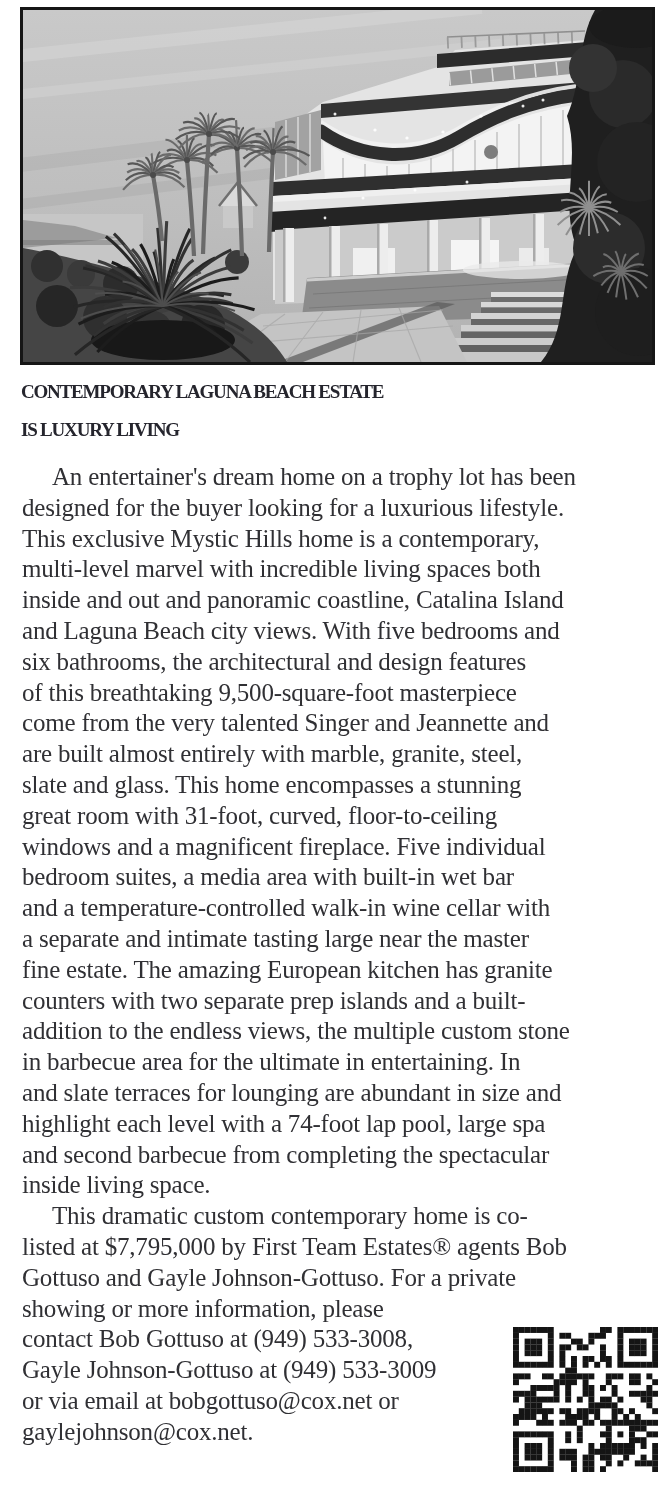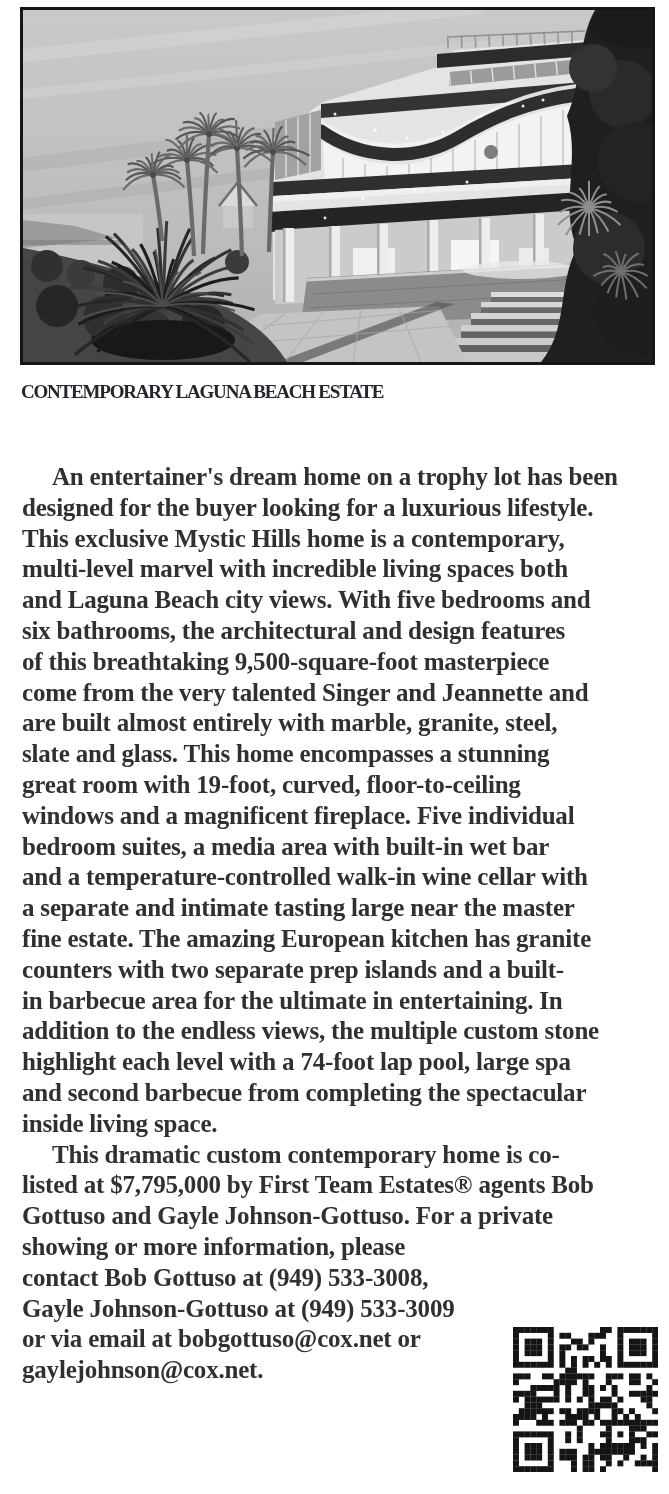--- a/index.html
+++ b/index.html
@@ -24,21 +24,20 @@
   .headline{
     position:absolute;left:21px;top:373px;width:645px;
     font-weight:bold;font-size:19px;line-height:38px;
     letter-spacing:-1.2px;color:var(--headline-color);
   }
   .headline div{white-space:nowrap;}
   .article{
     position:absolute;left:22px;top:462px;width:632px;
     font-size:25px;line-height:30.8px;letter-spacing:-0.2px;
     color:var(--body-color);
-    font-weight:bold;
   }
   .tline{white-space:nowrap;height:30.8px;}
   .tline.indent{padding-left:30px;}
   .qr-wrap{
     position:absolute;left:513px;top:1327px;width:145px;height:145px;
     background:#ffffff;
   }
   .qr-wrap svg{display:block;width:145px;height:145px;}
 </style>
 </head>
@@ -357,43 +356,46 @@
         <circle cx="392" cy="180" r="1.5"></circle>
         <circle cx="444" cy="172" r="1.5"></circle>
       <circle cx="302" cy="208" r="1.4"></circle>
         <circle cx="520" cy="90" r="1.5"></circle>
     </g>
   </svg>
 </div>
 
 <div class="headline">
   <div>CONTEMPORARY LAGUNA BEACH ESTATE</div>
+  <div>IS LUXURY LIVING</div>
 </div>
 
 <div class="article">
   <div class="para">
       <div class="tline indent">An entertainer's dream home on a trophy lot has been</div>
       <div class="tline">designed for the buyer looking for a luxurious lifestyle.</div>
       <div class="tline">This exclusive Mystic Hills home is a contemporary,</div>
       <div class="tline">multi-level marvel with incredible living spaces both</div>
+      <div class="tline">inside and out and panoramic coastline, Catalina Island</div>
       <div class="tline">and Laguna Beach city views. With five bedrooms and</div>
       <div class="tline">six bathrooms, the architectural and design features</div>
       <div class="tline">of this breathtaking 9,500-square-foot masterpiece</div>
       <div class="tline">come from the very talented Singer and Jeannette and</div>
       <div class="tline">are built almost entirely with marble, granite, steel,</div>
       <div class="tline">slate and glass. This home encompasses a stunning</div>
-      <div class="tline">great room with 19-foot, curved, floor-to-ceiling</div>
+      <div class="tline">great room with 31-foot, curved, floor-to-ceiling</div>
       <div class="tline">windows and a magnificent fireplace. Five individual</div>
       <div class="tline">bedroom suites, a media area with built-in wet bar</div>
       <div class="tline">and a temperature-controlled walk-in wine cellar with</div>
       <div class="tline">a separate and intimate tasting large near the master</div>
       <div class="tline">fine estate. The amazing European kitchen has granite</div>
       <div class="tline">counters with two separate prep islands and a built-</div>
+      <div class="tline">addition to the endless views, the multiple custom stone</div>
       <div class="tline">in barbecue area for the ultimate in entertaining. In</div>
-      <div class="tline">addition to the endless views, the multiple custom stone</div>
+      <div class="tline">and slate terraces for lounging are abundant in size and</div>
       <div class="tline">highlight each level with a 74-foot lap pool, large spa</div>
       <div class="tline">and second barbecue from completing the spectacular</div>
       <div class="tline">inside living space.</div>
     </div>
   <div class="para">
       <div class="tline indent">This dramatic custom contemporary home is co-</div>
       <div class="tline">listed at $7,795,000 by First Team Estates® agents Bob</div>
       <div class="tline">Gottuso and Gayle Johnson-Gottuso. For a private</div>
       <div class="tline">showing or more information, please</div>
       <div class="tline">contact Bob Gottuso at (949) 533-3008,</div>

